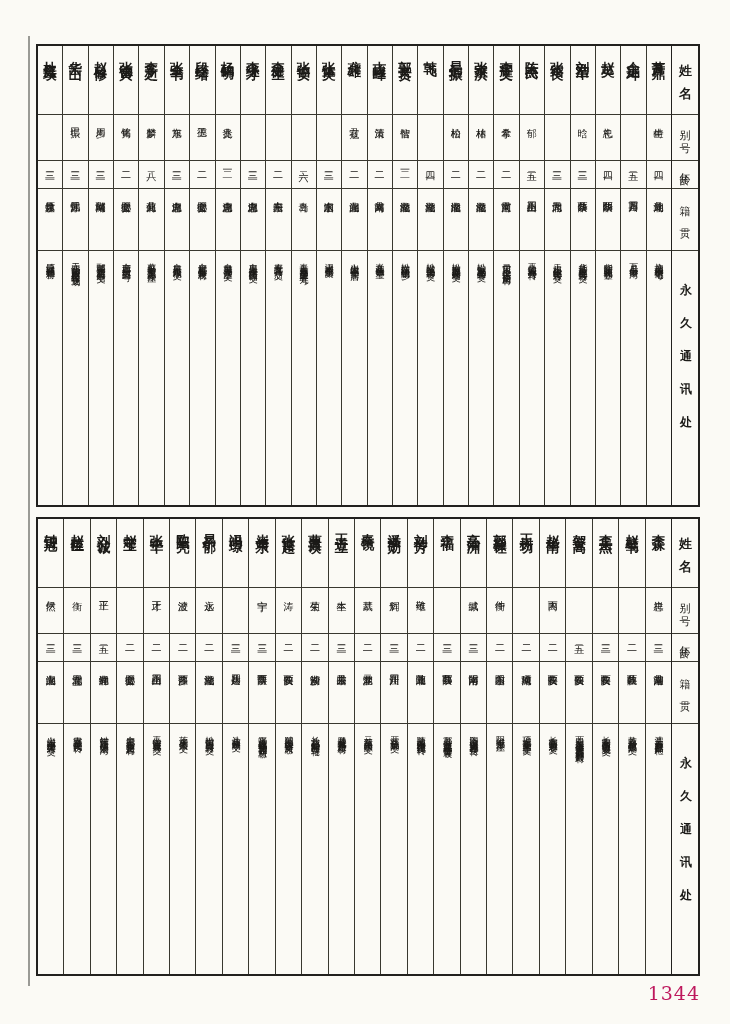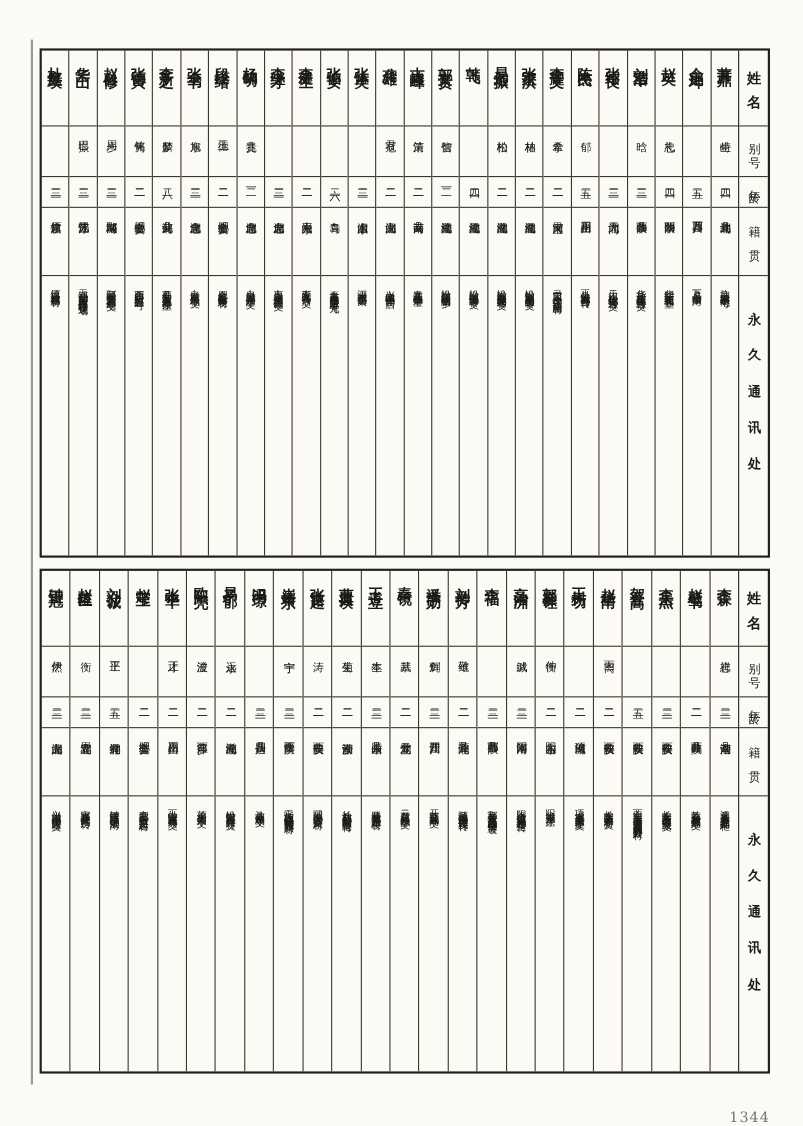--- a/index.html
+++ b/index.html
@@ -81,24 +81,23 @@
   .h-alias  { height: 46px; font-size: 11px; letter-spacing: 13px; padding: 6px 7px 0 0; }
   .h-age    { height: 28px; font-size: 11px; letter-spacing: 2px;  padding: 3px 7px 0 0; }
   .h-native { height: 62px; font-size: 11px; letter-spacing: 22px; padding: 8px 7px 0 0; }
   .h-addr   { flex: 1;      font-size: 12px; letter-spacing: 33px; padding: 22px 6px 0 0; font-weight: 700; }
 
   .page-number {
     position: absolute;
     right: 30px;
     top: 982px;
     font-family: "DejaVu Serif", serif;
-    font-size: 13px;
-    color: #737373;
+    font-size: 19px;
+    color: #be185d;
     letter-spacing: 1px;
-    margin-top: 27px;
   }
 </style>
 </head>
 <body>
 
 <div class="page">
 
   <div class="scan-edge"></div>
 
   <section class="table table-top">

